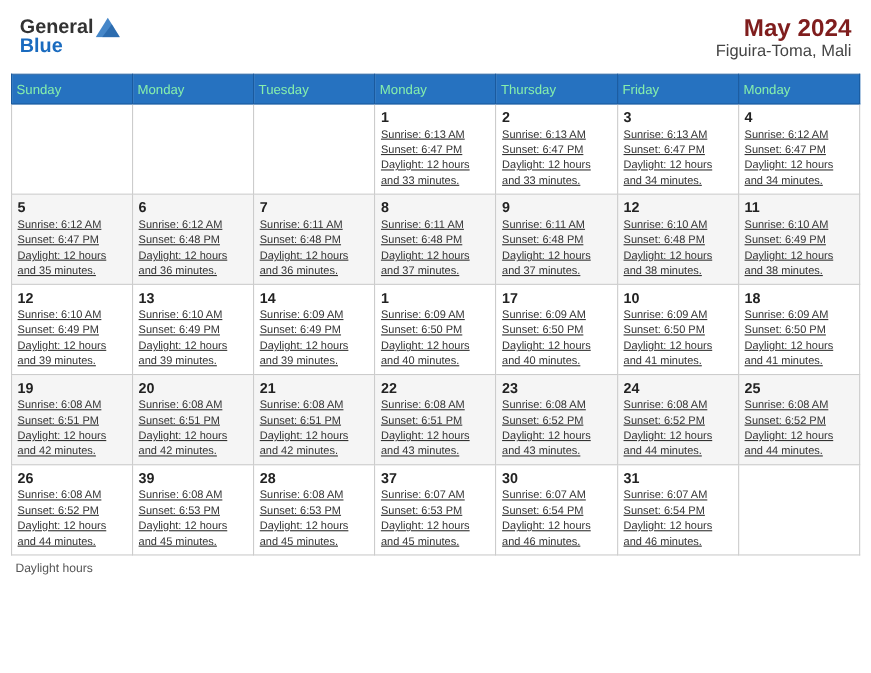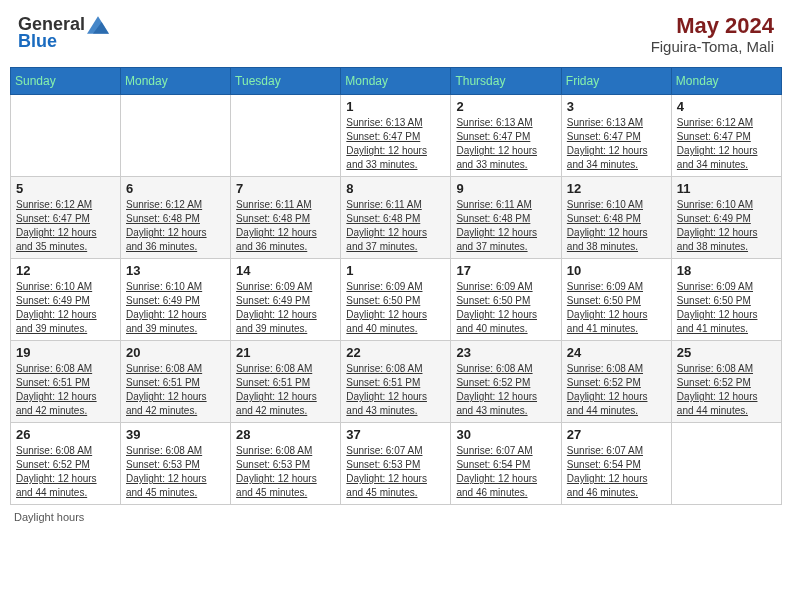--- a/index.html
+++ b/index.html
@@ -348,21 +348,21 @@
 and 45 minutes.</div>
         </td>
         <td>
           <div class="day-number">30</div>
           <div class="day-info" style="white-space: pre-line;">Sunrise: 6:07 AM
 Sunset: 6:54 PM
 Daylight: 12 hours
 and 46 minutes.</div>
         </td>
         <td>
-          <div class="day-number">27</div>
+          <div class="day-number">31</div>
           <div class="day-info" style="white-space: pre-line;">Sunrise: 6:07 AM
 Sunset: 6:54 PM
 Daylight: 12 hours
 and 46 minutes.</div>
         </td>
         <td class="empty-cell"></td>
       </tr>
     </tbody>
 </table>
 

